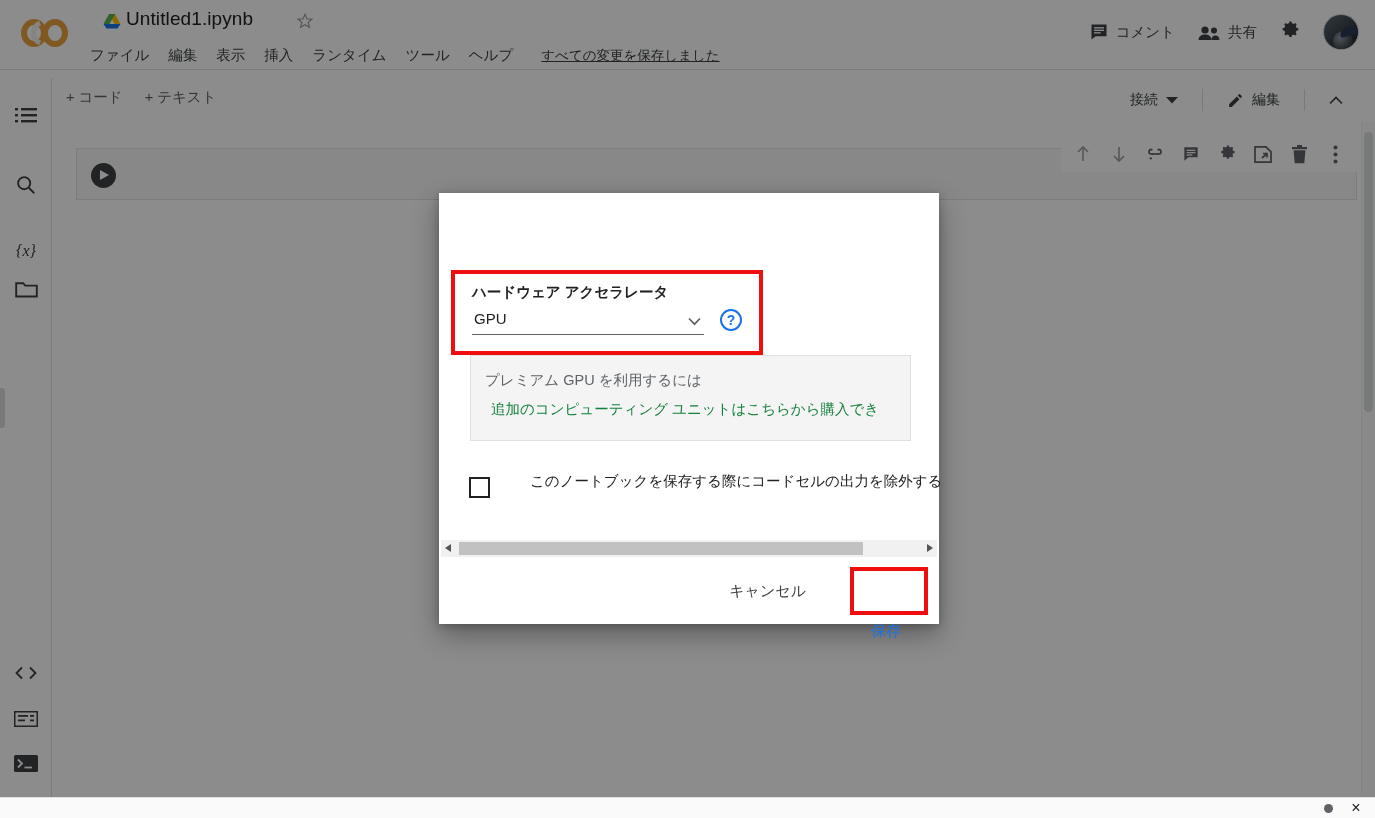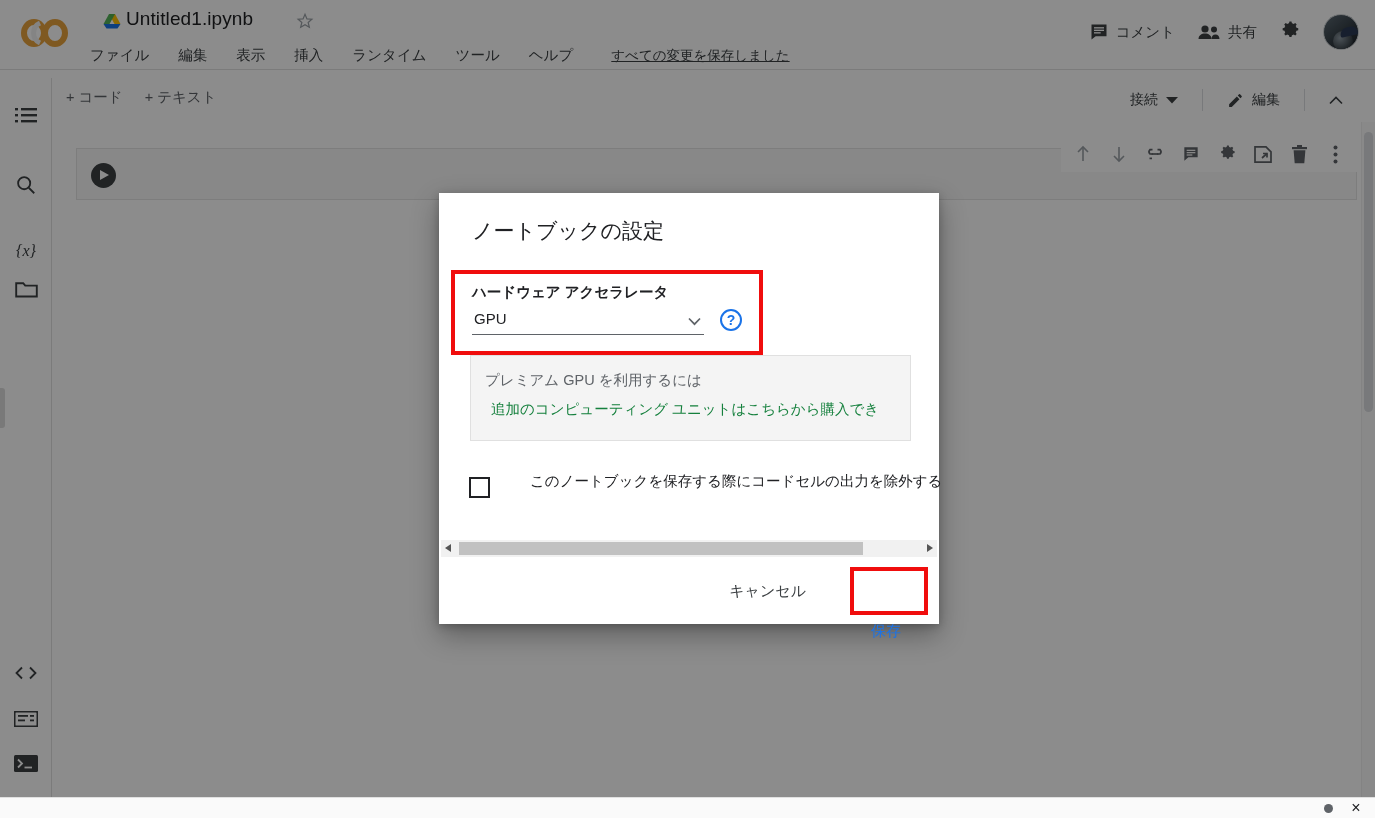--- a/index.html
+++ b/index.html
@@ -49,37 +49,37 @@
     position: absolute; left: 126px; top: 8px;
     font-size: 19px; color: #202124; letter-spacing: 0.1px;
     white-space: nowrap;
   }
   .star-icon {
     position: absolute; left: 296px; top: 12px; width: 18px; height: 18px;
     color: #9aa0a6;
   }
   .menubar {
     position: absolute; left: 90px; top: 46px;
-    display: flex; align-items: center; gap: 29px;
+    display: flex; align-items: center; gap: 19px;
     font-size: 14.5px; color: #3c4043;
     white-space: nowrap;
   }
   .menubar .mi { cursor: default; }
   .save-state {
     margin-left: 9px;
     text-decoration: underline;
     color: #3c4043;
     font-size: 13.5px;
   }
   .header-right {
     position: absolute; right: 16px; top: 14px;
     display: flex; align-items: center; gap: 22px;
   }
   .hr-item {
-    display: flex; align-items: center; gap: 7px;
+    display: flex; align-items: flex-end; gap: 7px;
     font-size: 14.5px; color: #3c4043;
     white-space: nowrap;
   }
   .hr-item svg { flex: 0 0 auto; }
   .avatar {
     width: 36px; height: 36px; border-radius: 50%;
     background: linear-gradient(140deg,#5d6a74 0%,#3f4a52 40%,#2a3138 70%,#1d2328 100%);
     border: 1px solid #cfd3d6;
     overflow: hidden; position: relative;
   }
@@ -569,21 +569,20 @@
         <div class="thumb"></div>
       </div>
     </div>
 
   </div>
 
   <div class="dimmer"></div>
 
   <div class="modal">
 
-    <div class="modal-title">ノートブックの設定</div>
 
     <div class="accel-label">ハードウェア アクセラレータ</div>
 
     <div class="select-wrap">
       <span class="select-value">GPU</span>
       <span class="select-arrow">
         <svg width="13" height="9" viewBox="0 0 13 9" fill="none" stroke="#5f6368" stroke-width="1.7">
           <polyline points="1,1.5 6.5,7.2 12,1.5"></polyline>
         </svg>
       </span>

